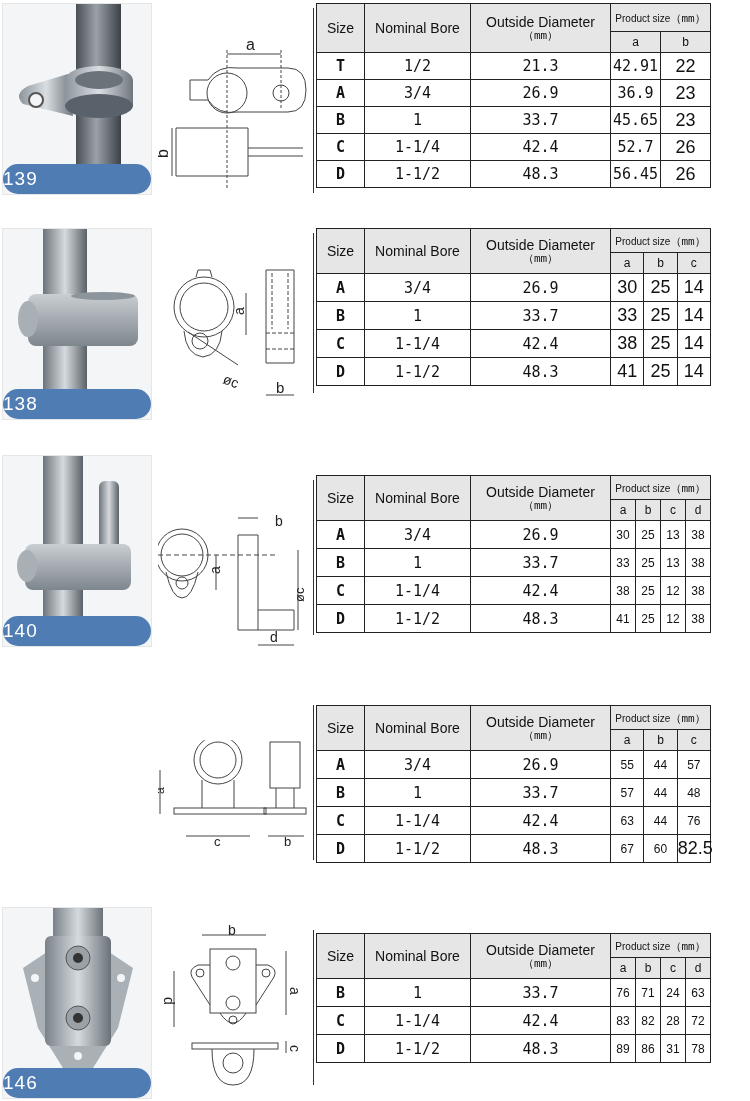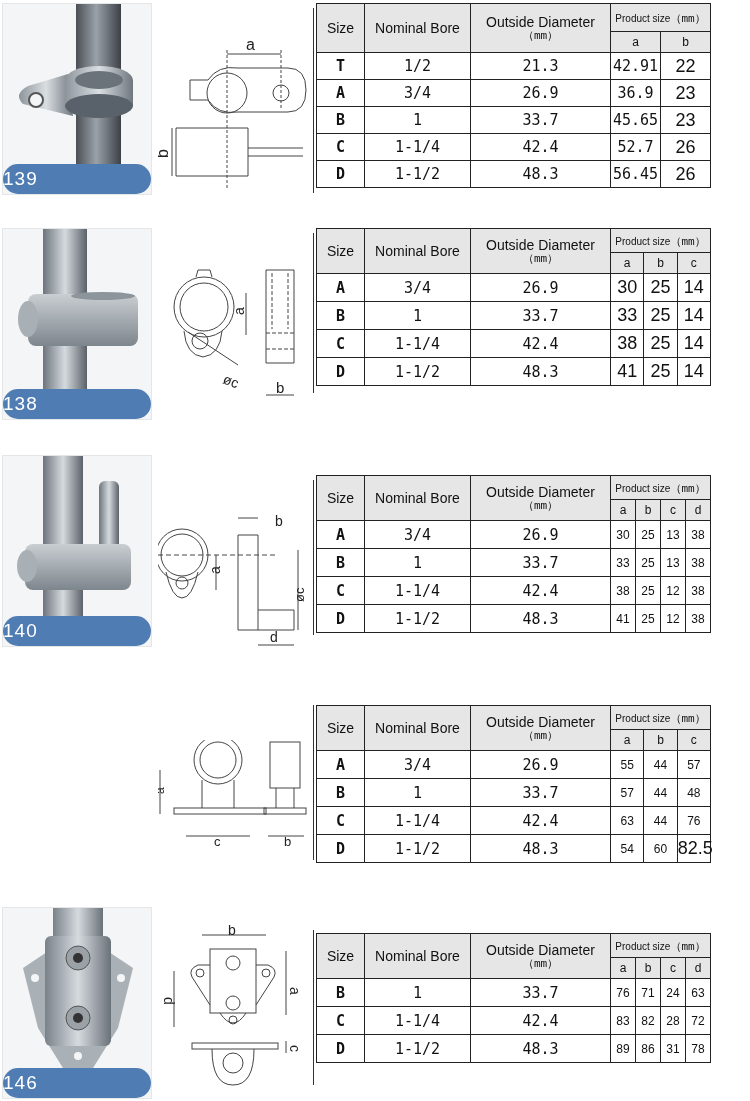--- a/index.html
+++ b/index.html
@@ -394,21 +394,21 @@
           <td class="v">1-1/4</td>
           <td class="v">42.4</td>
           <td class="dim small">63</td>
           <td class="dim small">44</td>
           <td class="dim small">76</td>
         </tr>
     <tr style="height:28px">
           <td class="v size">D</td>
           <td class="v">1-1/2</td>
           <td class="v">48.3</td>
-          <td class="dim small">54</td>
+          <td class="dim small">67</td>
           <td class="dim small">60</td>
           <td class="dim v">82.5</td>
         </tr>
   </tbody>
     </table>
 </div>
 
 <div class="section" style="top:905px;height:196px;">
   <div class="photo" style="top:2px;height:192px;">
     <svg width="150" height="162">

